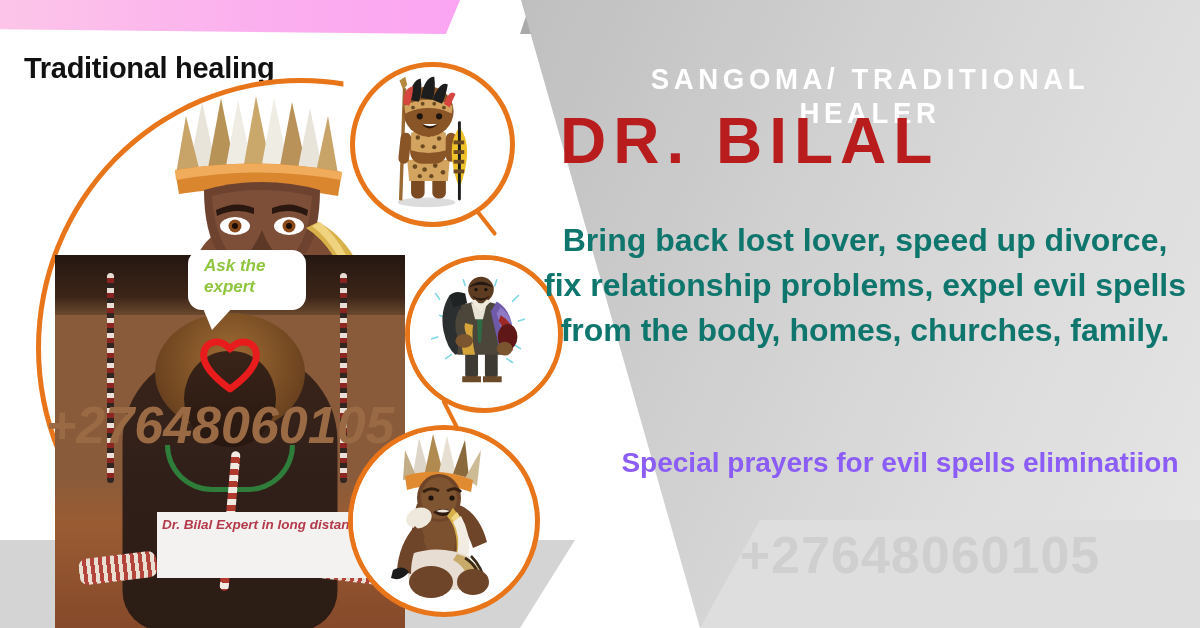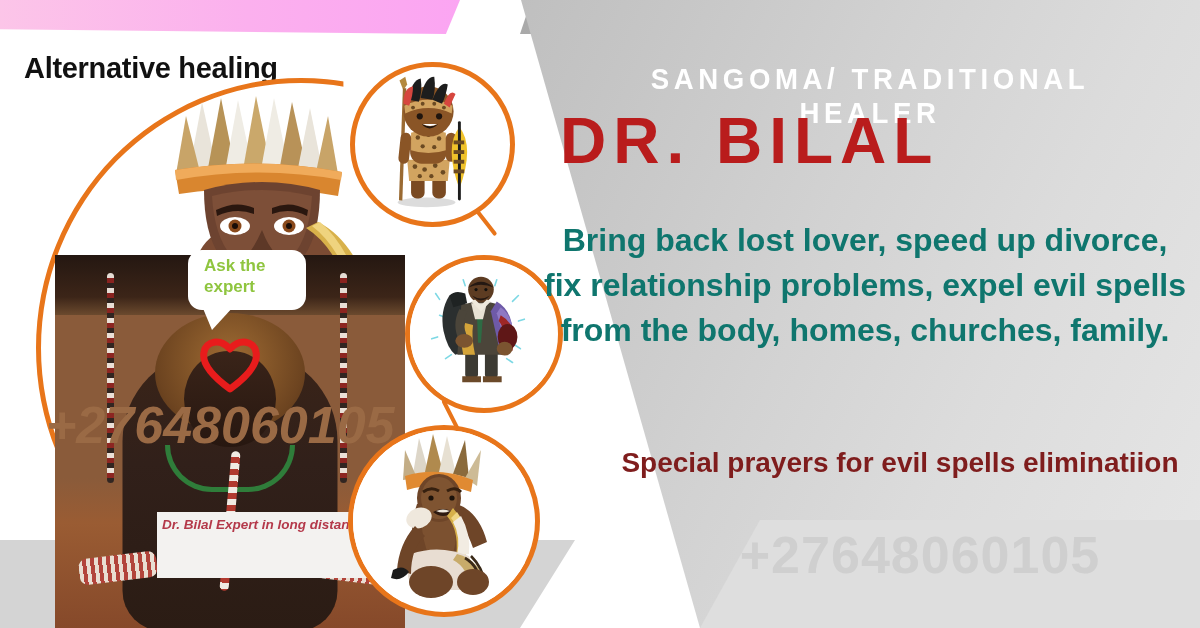--- a/index.html
+++ b/index.html
@@ -109,21 +109,21 @@
   .bubble{
     position:absolute;left:188px;top:250px;width:118px;height:60px;
     background:#ffffff;border-radius:14px;
   }
   .bubble:after{
     content:"";position:absolute;left:14px;bottom:-20px;width:0;height:0;
     border-left:10px solid transparent;border-right:22px solid transparent;border-top:24px solid #fff;
   }
   .bubble-text{
     position:absolute;left:204px;top:255px;width:104px;color:#8fc53f;font-weight:bold;
-    font-size:17px;line-height:21px;
+    font-style:italic;font-size:17px;line-height:21px;
   }
   .heart{
     position:absolute;left:198px;top:335px;width:64px;height:58px;
   }
   
   .photo-watermark{
     position:absolute;left:46px;top:395px;width:420px;
     font-size:52px;font-weight:bold;font-style:italic;color:#9a6a45;
     letter-spacing:0px;white-space:nowrap;
   }
@@ -157,21 +157,21 @@
   }
   .bigname{
     position:absolute;left:560px;top:104px;width:620px;text-align:left;color:#b91c1c;
     font-size:64px;font-weight:bold;letter-spacing:7px;
   }
   .red-body{
     position:absolute;left:540px;top:218px;width:650px;text-align:center;color:#0f766e;
     font-size:32px;font-weight:bold;line-height:45px;
   }
   .black-body{
-    position:absolute;left:620px;top:442px;width:560px;text-align:center;color:#7f1d1d;
+    position:absolute;left:620px;top:442px;width:560px;text-align:center;color:#8b5cf6;
     font-size:28px;font-weight:bold;line-height:42px;
   }
   .ghost-number{
     position:absolute;left:640px;top:525px;width:560px;text-align:center;
     color:#cfcfcf;font-size:52px;font-weight:bold;letter-spacing:1px;
   }
 </style>
 </head>
 <body>
 
@@ -179,21 +179,21 @@
 
   <div class="bar-pink"></div>
   <div class="bar-gray-top"></div>
   <div class="bar-orange"></div>
 
   <div class="gray-panel"></div>
   <div class="gray-panel-lower"></div>
   <div class="wedge-bottom"></div>
   <div class="wedge-bottom-left"></div>
 
-  <div class="alt-heading">Alternative healing</div>
+  <div class="alt-heading">Traditional healing</div>
 
   <div class="big-arc"></div>
 
   <svg class="chief" viewBox="0 0 300 190">
     <g>
 
       <g>
         <path d="M70 70 L82 6 L96 70 Z" fill="#e9e4da"></path>
         <path d="M88 72 L101 2 L115 72 Z" fill="#b79357"></path>
         <path d="M106 70 L118 4 L132 70 Z" fill="#efece4"></path>

